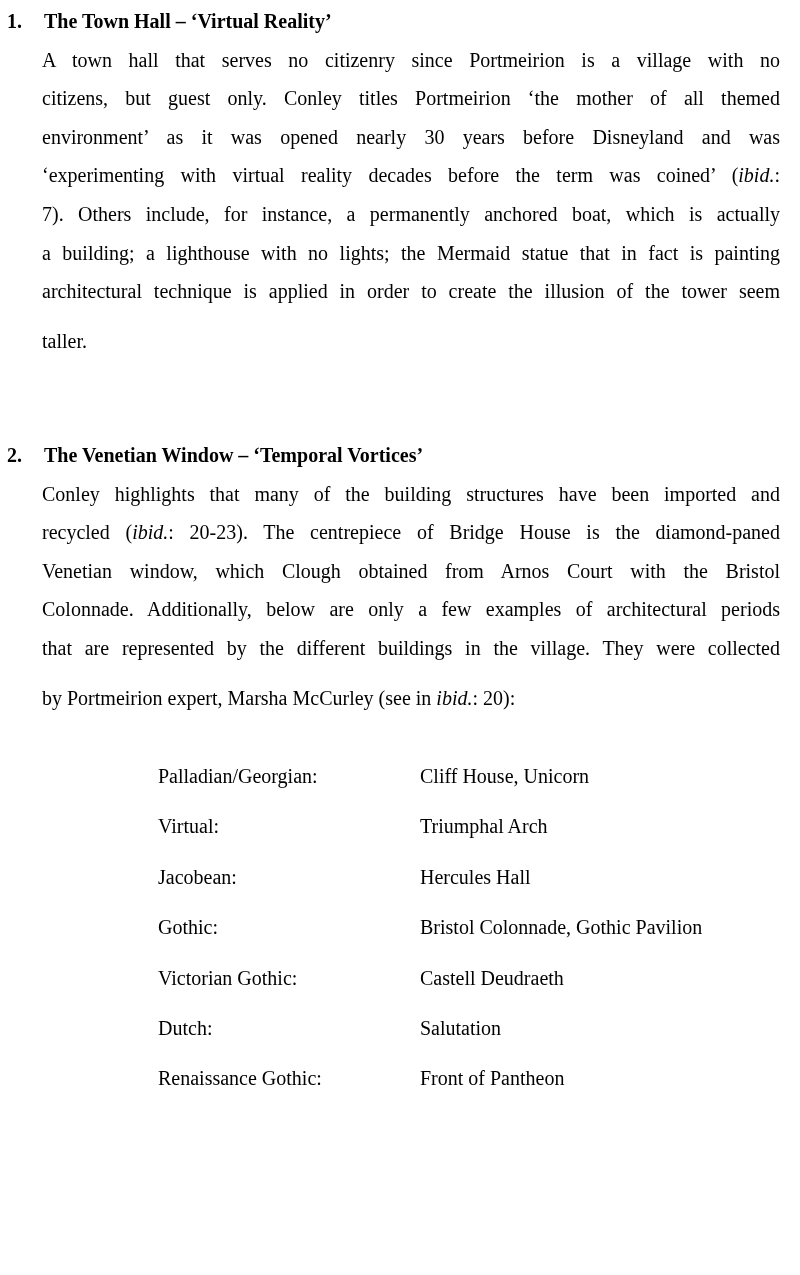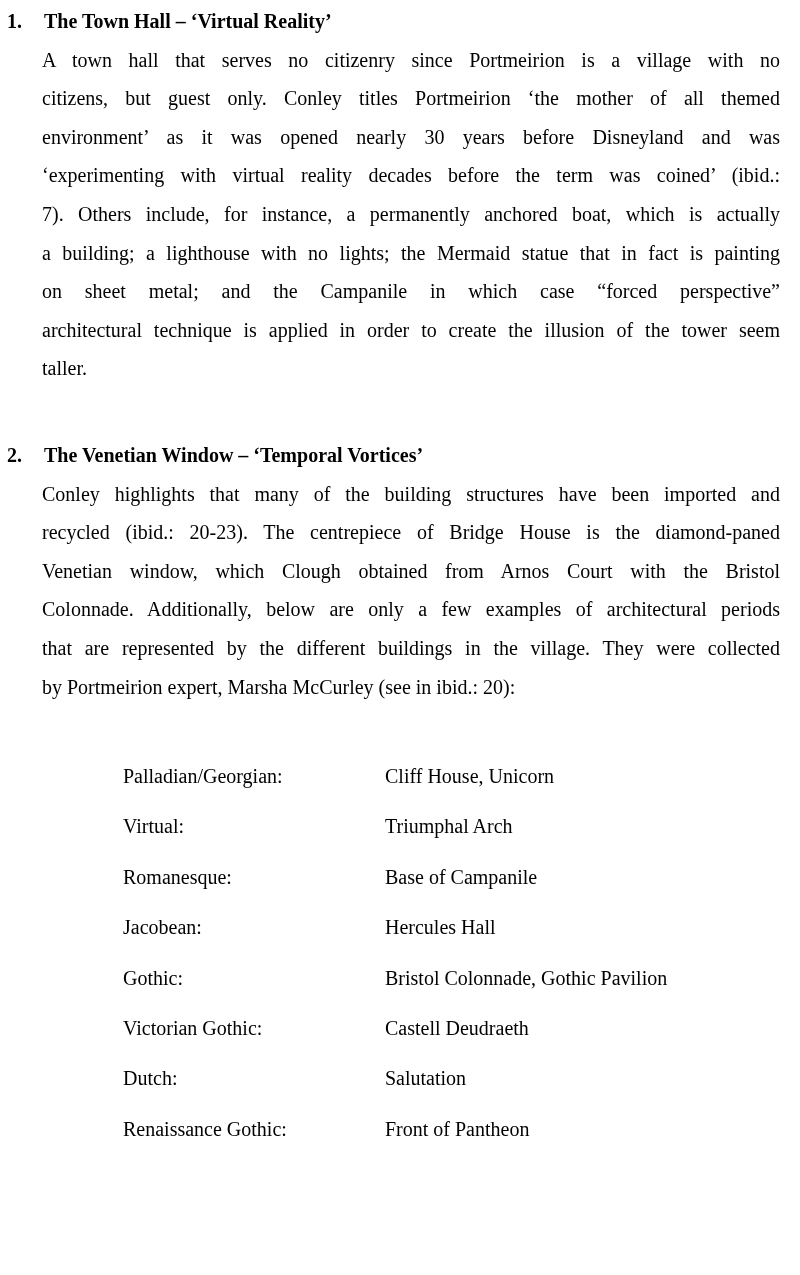--- a/index.html
+++ b/index.html
@@ -36,33 +36,35 @@
   .para .line {
     line-height: 38.6px;
     height: 38.6px;
     text-align: justify;
     text-align-last: justify;
     white-space: normal;
   }
   .para .line.last {
     text-align: left;
     text-align-last: left;
+    margin-top: 11px;
   }
-  .it { }
+  .it { font-style: italic; }
   .arch-list {
     position: absolute;
     top: 751px;
     left: 0;
     right: 0;
   }
   .arch-row {
     padding-left: 123px;
     line-height: 50.4px;
     height: 50.4px;
     white-space: nowrap;
+    margin-left: 35px;
   }
   .arch-label {
     display: inline-block;
     width: 262px;
   }
   .arch-value { display: inline-block; }
 </style>
 </head>
 <body>
 
@@ -73,21 +75,20 @@
       <span class="num">1.</span>
       <span class="title">The Town Hall – ‘Virtual Reality’</span>
     </div>
     <div class="para">
         <div class="line"><span>A town hall that serves no citizenry since Portmeirion is a village with no</span></div>
         <div class="line"><span>citizens, but guest only. Conley titles Portmeirion ‘the mother of all themed</span></div>
         <div class="line"><span>environment’ as it was opened nearly 30 years before Disneyland and was</span></div>
         <div class="line"><span>‘experimenting with virtual reality decades before the term was coined’ (</span><span class="it">ibid.</span><span>:</span></div>
         <div class="line"><span>7). Others include, for instance, a permanently anchored boat, which is actually</span></div>
         <div class="line"><span>a building; a lighthouse with no lights; the Mermaid statue that in fact is painting</span></div>
-        <div class="line"><span>on sheet metal; and the Campanile in which case “forced perspective”</span></div>
         <div class="line"><span>architectural technique is applied in order to create the illusion of the tower seem</span></div>
         <div class="line last"><span>taller.</span></div>
       </div>
   </div>
 
   <div class="section sec-2">
     <div class="heading">
       <span class="num">2.</span>
       <span class="title">The Venetian Window – ‘Temporal Vortices’</span>
     </div>
@@ -97,21 +98,20 @@
         <div class="line"><span>Venetian window, which Clough obtained from Arnos Court with the Bristol</span></div>
         <div class="line"><span>Colonnade. Additionally, below are only a few examples of architectural periods</span></div>
         <div class="line"><span>that are represented by the different buildings in the village. They were collected</span></div>
         <div class="line last"><span>by Portmeirion expert, Marsha McCurley (see in </span><span class="it">ibid.</span><span>: 20):</span></div>
       </div>
   </div>
 
   <div class="arch-list">
       <div class="arch-row"><span class="arch-label">Palladian/Georgian:</span><span class="arch-value">Cliff House, Unicorn</span></div>
       <div class="arch-row"><span class="arch-label">Virtual:</span><span class="arch-value">Triumphal Arch</span></div>
-      <div class="arch-row"><span class="arch-label">Romanesque:</span><span class="arch-value">Base of Campanile</span></div>
       <div class="arch-row"><span class="arch-label">Jacobean:</span><span class="arch-value">Hercules Hall</span></div>
       <div class="arch-row"><span class="arch-label">Gothic:</span><span class="arch-value">Bristol Colonnade, Gothic Pavilion</span></div>
       <div class="arch-row"><span class="arch-label">Victorian Gothic:</span><span class="arch-value">Castell Deudraeth</span></div>
       <div class="arch-row"><span class="arch-label">Dutch:</span><span class="arch-value">Salutation</span></div>
       <div class="arch-row"><span class="arch-label">Renaissance Gothic:</span><span class="arch-value">Front of Pantheon</span></div>
     </div>
 
 </div>
 
 </body></html>

